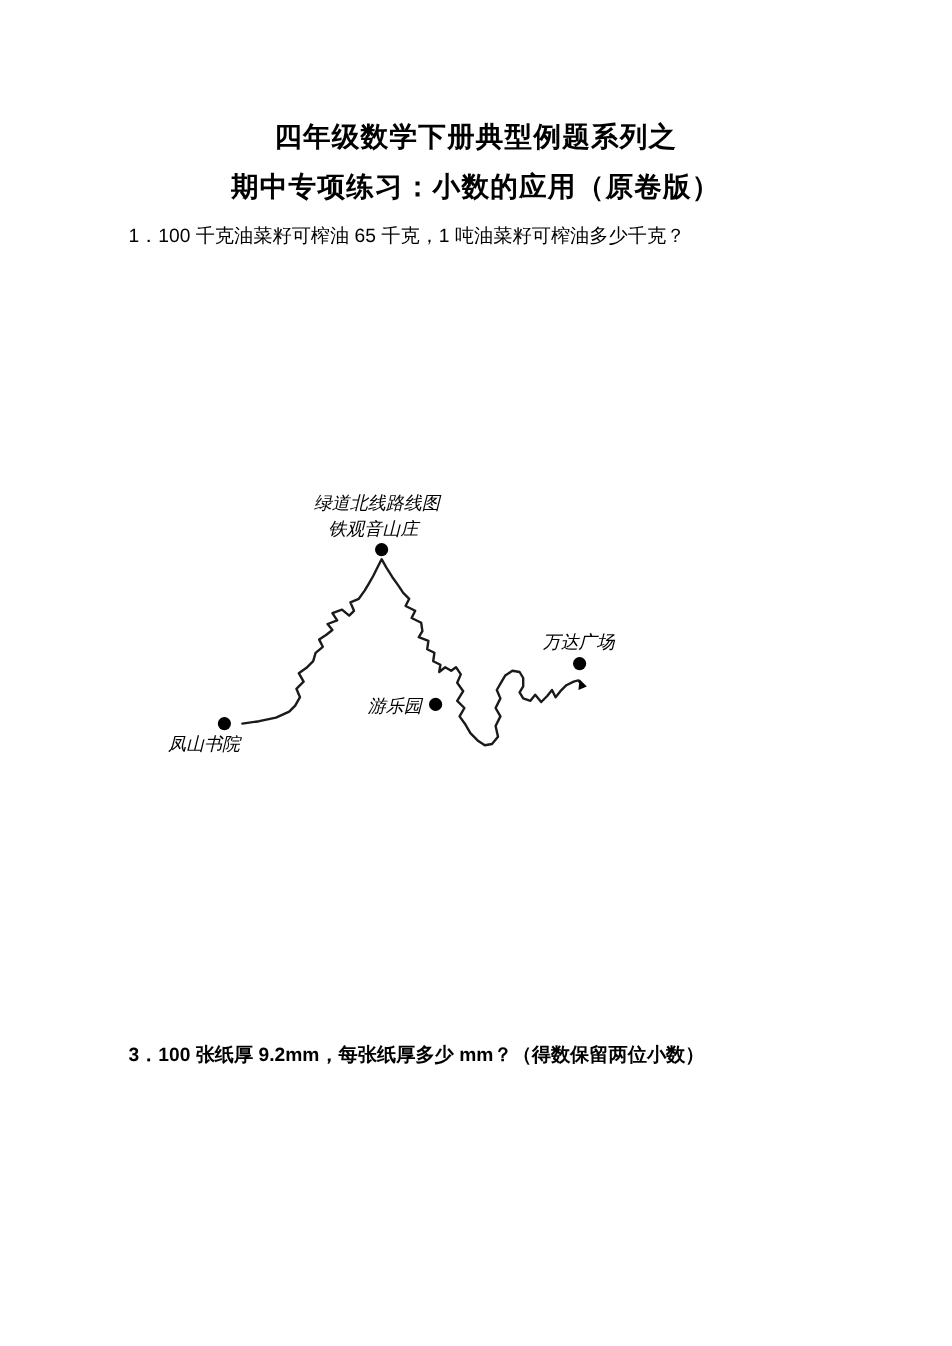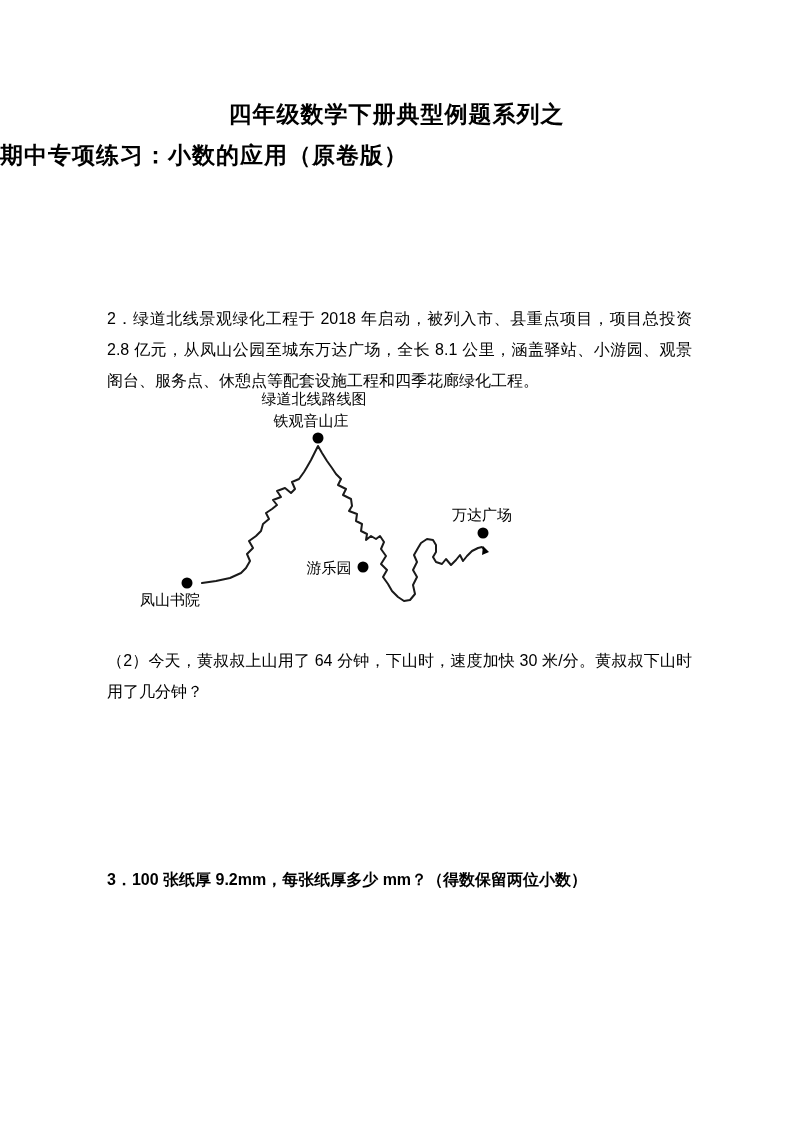--- a/index.html
+++ b/index.html
@@ -21,20 +21,21 @@
     font-size: 23px;
     font-weight: bold;
     line-height: 30px;
     letter-spacing: 1px;
   }
   .doc-subtitle {
     position: absolute;
     left: 0; top: 140px;
     width: 793px;
     margin: 0;
+    text-align: center;
     font-size: 23px;
     font-weight: bold;
     line-height: 30px;
     letter-spacing: 1px;
   }
   .para {
     position: absolute;
     left: 107px;
     width: 585px;
     margin: 0;
@@ -43,22 +44,22 @@
     text-align: justify;
     text-justify: inter-ideograph;
   }
   .para p { margin: 0; }
   #q1   { top: 182px; }
   #q2   { top: 303px; }
   #subq { top: 645px; line-height: 31.4px; }
   #q3   { top: 864px; font-weight: bold; }
   .map-figure {
     position: absolute;
-    left: 118px; top: 384px;
-    width: 412px; height: 234px;
+    left: 118px; top: 404px;
+    width: 412px; height: 234px; font-style: italic;
   }
   .map-figure svg { display: block; width: 412px; height: 234px; }
   .map-label {
     font-family: "Liberation Sans", "DejaVu Sans", sans-serif;
     font-size: 15px;
     fill: #000000;
   }
   .route-line {
     fill: none;
     stroke: #1a1a1a;
@@ -69,22 +70,22 @@
   .map-dot { fill: #000000; }
 </style>
 </head>
 <body>
 
 <div class="page">
 
   <h1 class="doc-title">四年级数学下册典型例题系列之</h1>
   <h2 class="doc-subtitle">期中专项练习：小数的应用（原卷版）</h2>
 
+  <p class="para" id="q1">1．100 千克油菜籽可榨油 65 千克，1 吨油菜籽可榨油多少千克？</p>
 
-  <p class="para" id="q2">2．绿道北线景观绿化工程于 2018 年启动，被列入市、县重点项目，项目总投资 2.8 亿元，从凤山公园至城东万达广场，全长 8.1 公里，涵盖驿站、小游园、观景阁台、服务点、休憩点等配套设施工程和四季花廊绿化工程。</p>
 
   <figure class="map-figure" style="margin:0;">
     <svg viewBox="118 406 412 234" xmlns="http://www.w3.org/2000/svg">
       <text class="map-label" x="314" y="426" text-anchor="middle">绿道北线路线图</text>
 
       <text class="map-label" x="311" y="448" text-anchor="middle">铁观音山庄</text>
       <circle class="map-dot" cx="318" cy="460" r="5.5"></circle>
 
       <text class="map-label" x="482" y="542" text-anchor="middle">万达广场</text>
       <circle class="map-dot" cx="483" cy="555" r="5.5"></circle>
@@ -104,18 +105,17 @@
            341,501 338,507 346,511 343,517 351,521 352,528 349,533 357,536 356,543 362,546 361,553 367,556 366,562
            371,558 376,561 380,558 384,564
            381,571 386,578 381,586 387,592 383,599 388,606 392,613 398,619 404,623 410,622 415,616 413,607 417,599 413,592 417,584 414,577 418,570
            421,565 427,561 433,562 436,567 436,574 433,579 436,584
            442,586 446,581 451,587 456,582 460,577 463,583 467,578 472,573 478,570 482,569 486,574"></path>
       <path class="map-dot" d="M483,568 L489,574 L482,577 Z"></path>
     </svg>
   </figure>
 
   <div class="para" id="subq">
-    <p>（2）今天，黄叔叔上山用了 64 分钟，下山时，速度加快 30 米/分。黄叔叔下山时用了几分钟？</p>
   </div>
 
   <p class="para" id="q3">3．100 张纸厚 9.2mm，每张纸厚多少 mm？（得数保留两位小数）</p>
 
 </div>
 
 </body></html>

